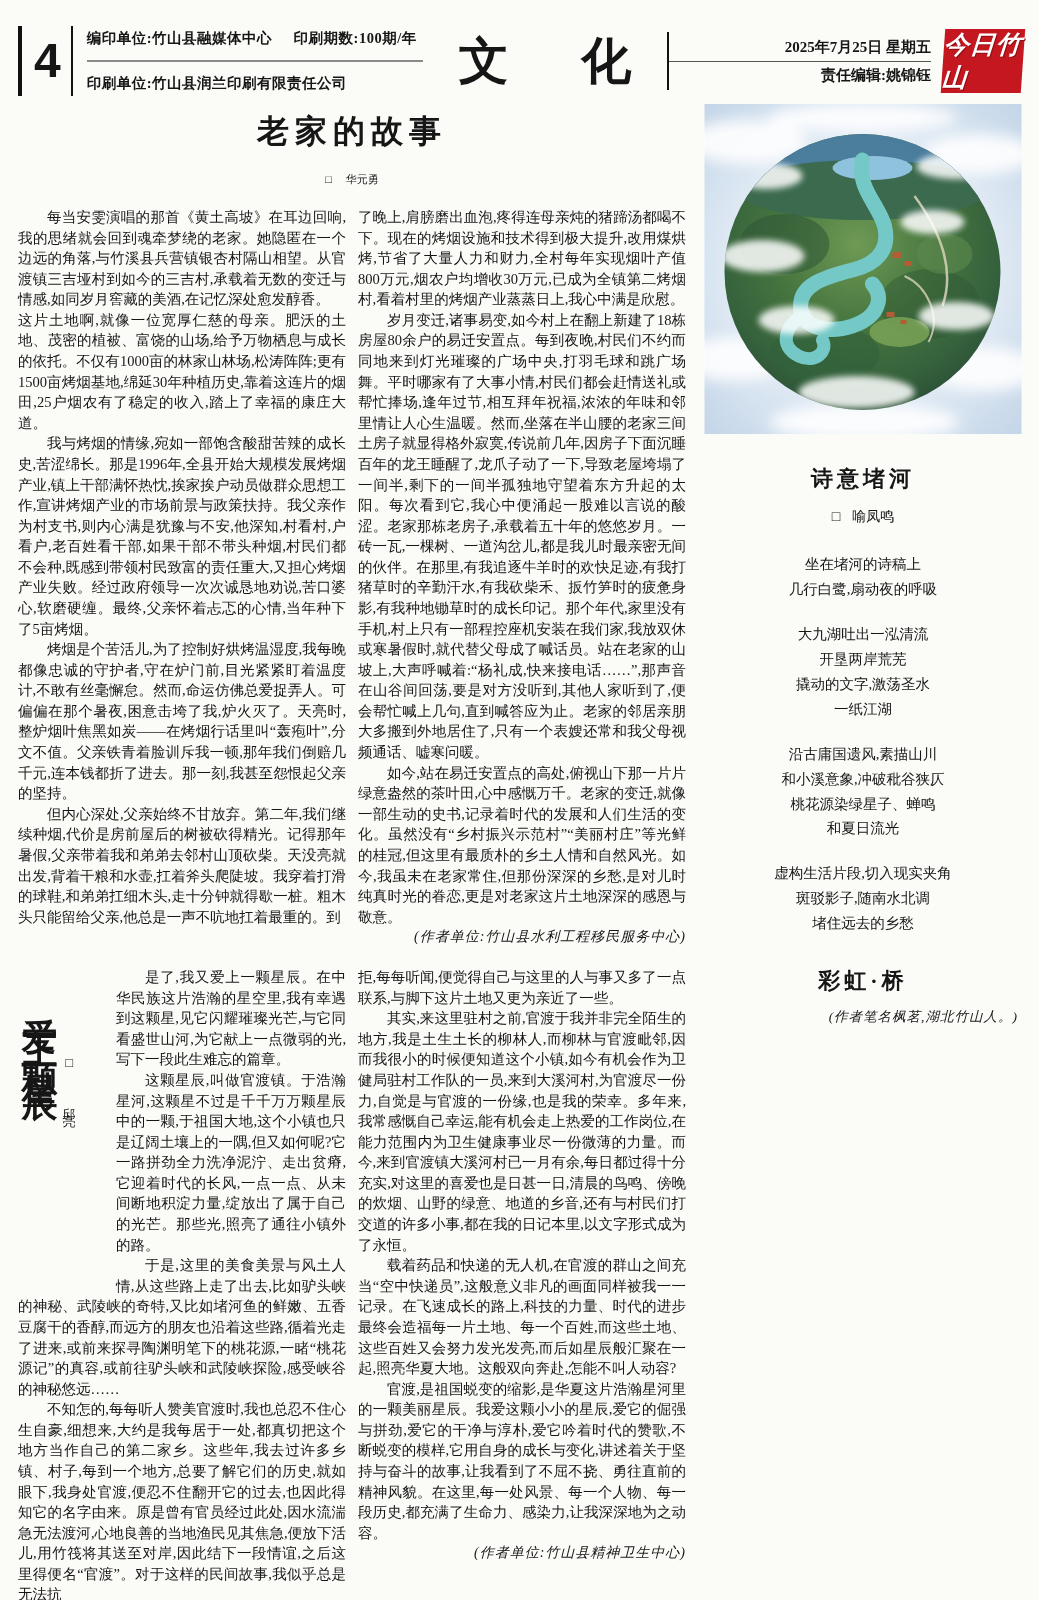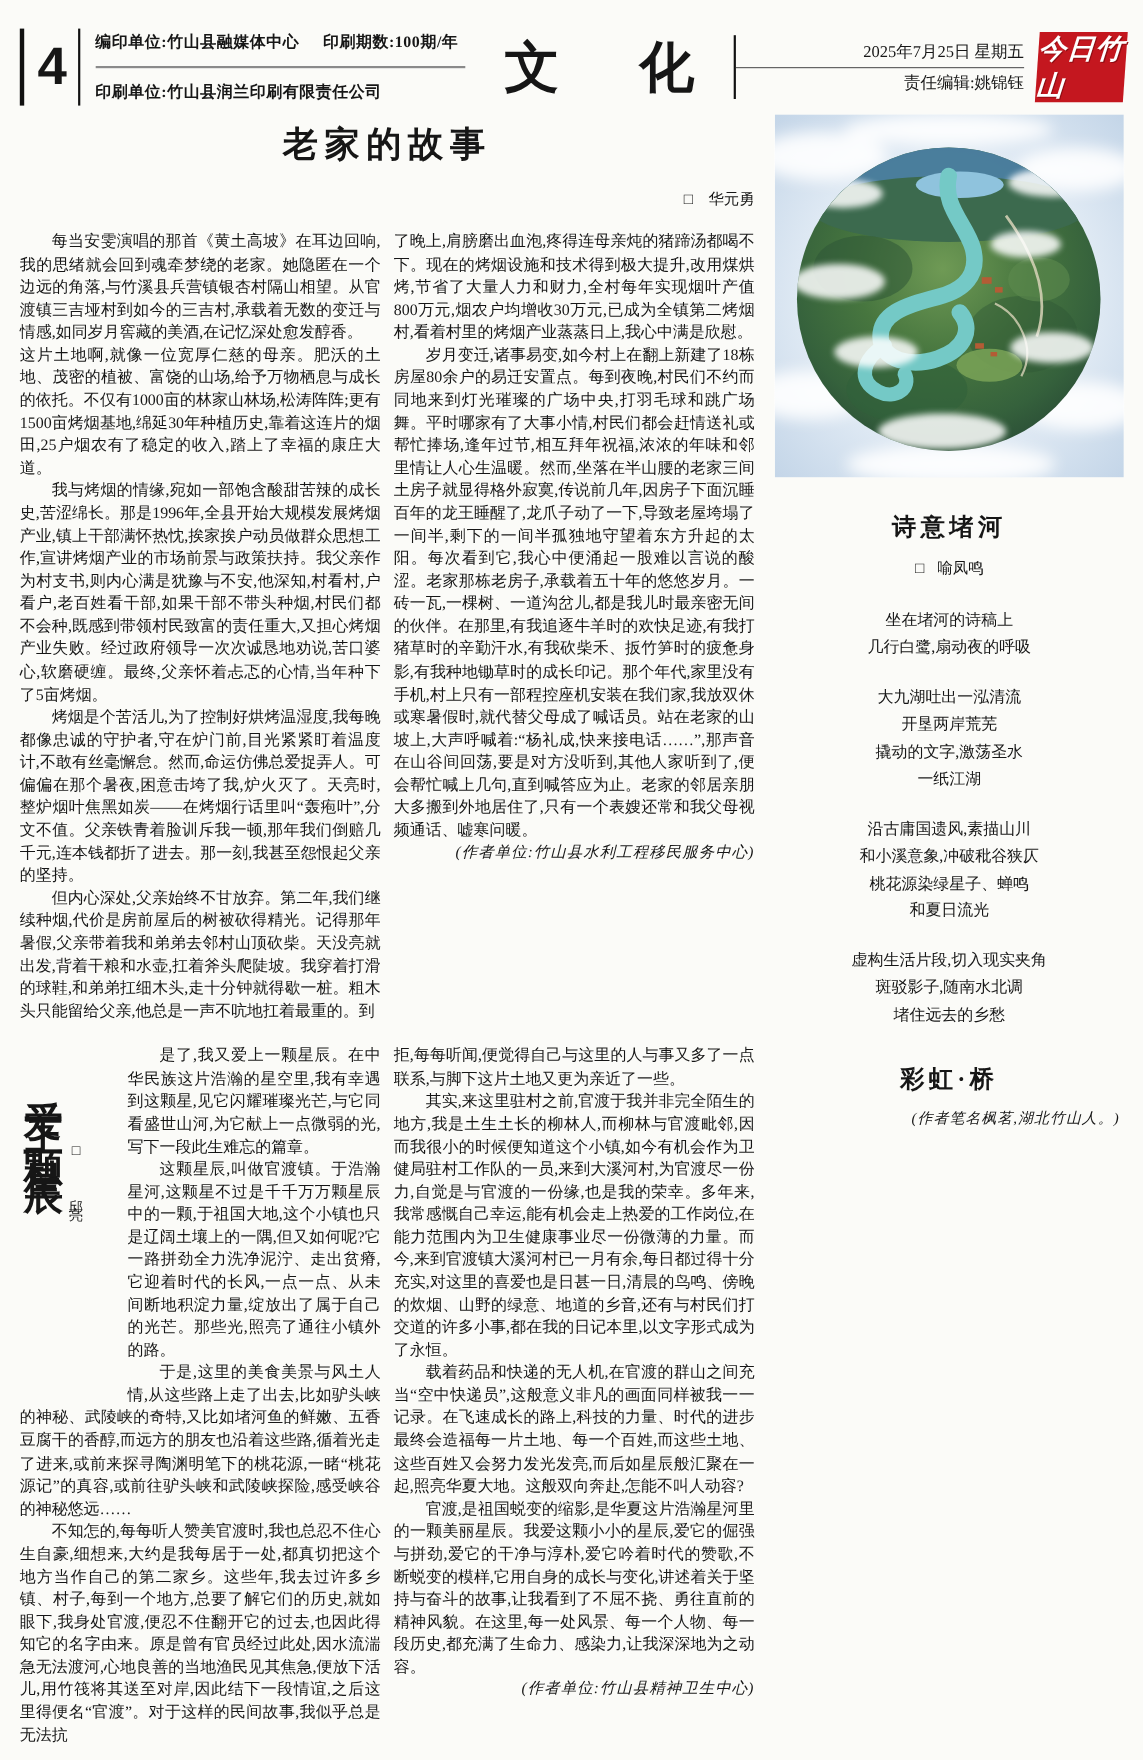--- a/index.html
+++ b/index.html
@@ -34,42 +34,42 @@
   .pub-rule{border:none;border-top:2px solid #8a8a8a;margin:3px 0;width:100%;}
   .date-rule{border:none;border-top:1.5px solid #555;margin:4px 0;width:100%;}
   .vdiv{border-left:2px solid #111;height:58px;align-self:center;}
   .section-title{
     font-size:50px;font-weight:900;line-height:1;
     letter-spacing:30px;white-space:nowrap;
     display:flex;align-items:center;padding:0 6px 0 36px;
   }
   .date-block{
     flex:1;display:flex;flex-direction:column;justify-content:center;
-    font-size:15px;font-weight:normal;text-align:right;padding:4px 12px 4px 0;
+    font-size:15px;font-weight:bold;text-align:right;padding:4px 12px 4px 0;
   }
   .masthead{
     width:80px;height:64px;align-self:center;
     background:#c4171f;color:#fff;
     display:flex;align-items:center;justify-content:center;
     font-size:25px;font-weight:900;font-style:italic;
     letter-spacing:1px;transform:skewX(-4deg);
     text-shadow:1px 1px 0 #8e0d12;
   }
 
   
   .content{position:absolute;top:104px;left:18px;right:18px;bottom:0;}
   .left-region{position:absolute;left:0;top:0;width:668px;}
   .right-region{position:absolute;left:686px;top:0;width:318px;}
 
   
   .ma-title{
     text-align:center;font-size:32px;font-weight:900;
     letter-spacing:6px;margin:6px 0 0 0;
   }
-  .byline{text-align:right;font-size:14px;margin:18px 0 20px;}
+  .byline{text-align:center;font-size:11px;margin:18px 0 20px;}
   .byline .sq{margin-right:14px;}
   .cols{display:flex;gap:12px;align-items:flex-start;}
   .col{width:328px;font-size:14.5px;line-height:1.42;text-align:justify;}
   .col p{margin:0;text-indent:2em;}
   .col p.noindent{text-indent:0;}
   .attribution{
     text-align:right;font-size:14px;font-style:italic;
     margin-top:6px;text-indent:0 !important;letter-spacing:1px;
   }
 
@@ -149,20 +149,21 @@
           <div class="col">
             <p>每当安雯演唱的那首《黄土高坡》在耳边回响,我的思绪就会回到魂牵梦绕的老家。她隐匿在一个边远的角落,与竹溪县兵营镇银杏村隔山相望。从官渡镇三吉垭村到如今的三吉村,承载着无数的变迁与情感,如同岁月窖藏的美酒,在记忆深处愈发醇香。</p>
             <p class="noindent">这片土地啊,就像一位宽厚仁慈的母亲。肥沃的土地、茂密的植被、富饶的山场,给予万物栖息与成长的依托。不仅有1000亩的林家山林场,松涛阵阵;更有1500亩烤烟基地,绵延30年种植历史,靠着这连片的烟田,25户烟农有了稳定的收入,踏上了幸福的康庄大道。</p>
             <p>我与烤烟的情缘,宛如一部饱含酸甜苦辣的成长史,苦涩绵长。那是1996年,全县开始大规模发展烤烟产业,镇上干部满怀热忱,挨家挨户动员做群众思想工作,宣讲烤烟产业的市场前景与政策扶持。我父亲作为村支书,则内心满是犹豫与不安,他深知,村看村,户看户,老百姓看干部,如果干部不带头种烟,村民们都不会种,既感到带领村民致富的责任重大,又担心烤烟产业失败。经过政府领导一次次诚恳地劝说,苦口婆心,软磨硬缠。最终,父亲怀着忐忑的心情,当年种下了5亩烤烟。</p>
             <p>烤烟是个苦活儿,为了控制好烘烤温湿度,我每晚都像忠诚的守护者,守在炉门前,目光紧紧盯着温度计,不敢有丝毫懈怠。然而,命运仿佛总爱捉弄人。可偏偏在那个暑夜,困意击垮了我,炉火灭了。天亮时,整炉烟叶焦黑如炭——在烤烟行话里叫“轰疱叶”,分文不值。父亲铁青着脸训斥我一顿,那年我们倒赔几千元,连本钱都折了进去。那一刻,我甚至怨恨起父亲的坚持。</p>
             <p>但内心深处,父亲始终不甘放弃。第二年,我们继续种烟,代价是房前屋后的树被砍得精光。记得那年暑假,父亲带着我和弟弟去邻村山顶砍柴。天没亮就出发,背着干粮和水壶,扛着斧头爬陡坡。我穿着打滑的球鞋,和弟弟扛细木头,走十分钟就得歇一桩。粗木头只能留给父亲,他总是一声不吭地扛着最重的。到</p>
           </div>
           <div class="col">
             <p class="noindent">了晚上,肩膀磨出血泡,疼得连母亲炖的猪蹄汤都喝不下。现在的烤烟设施和技术得到极大提升,改用煤烘烤,节省了大量人力和财力,全村每年实现烟叶产值800万元,烟农户均增收30万元,已成为全镇第二烤烟村,看着村里的烤烟产业蒸蒸日上,我心中满是欣慰。</p>
             <p>岁月变迁,诸事易变,如今村上在翻上新建了18栋房屋80余户的易迁安置点。每到夜晚,村民们不约而同地来到灯光璀璨的广场中央,打羽毛球和跳广场舞。平时哪家有了大事小情,村民们都会赶情送礼或帮忙捧场,逢年过节,相互拜年祝福,浓浓的年味和邻里情让人心生温暖。然而,坐落在半山腰的老家三间土房子就显得格外寂寞,传说前几年,因房子下面沉睡百年的龙王睡醒了,龙爪子动了一下,导致老屋垮塌了一间半,剩下的一间半孤独地守望着东方升起的太阳。每次看到它,我心中便涌起一股难以言说的酸涩。老家那栋老房子,承载着五十年的悠悠岁月。一砖一瓦,一棵树、一道沟岔儿,都是我儿时最亲密无间的伙伴。在那里,有我追逐牛羊时的欢快足迹,有我打猪草时的辛勤汗水,有我砍柴禾、扳竹笋时的疲惫身影,有我种地锄草时的成长印记。那个年代,家里没有手机,村上只有一部程控座机安装在我们家,我放双休或寒暑假时,就代替父母成了喊话员。站在老家的山坡上,大声呼喊着:“杨礼成,快来接电话……”,那声音在山谷间回荡,要是对方没听到,其他人家听到了,便会帮忙喊上几句,直到喊答应为止。老家的邻居亲朋大多搬到外地居住了,只有一个表嫂还常和我父母视频通话、嘘寒问暖。</p>
+            <p>如今,站在易迁安置点的高处,俯视山下那一片片绿意盎然的茶叶田,心中感慨万千。老家的变迁,就像一部生动的史书,记录着时代的发展和人们生活的变化。虽然没有“乡村振兴示范村”“美丽村庄”等光鲜的桂冠,但这里有最质朴的乡土人情和自然风光。如今,我虽未在老家常住,但那份深深的乡愁,是对儿时纯真时光的眷恋,更是对老家这片土地深深的感恩与敬意。</p>
             <p class="attribution">(作者单位:竹山县水利工程移民服务中心)</p>
           </div>
         </div>
       </div>
 
       <div class="article2">
         <div class="cols">
           <div class="col">
             <div class="vt-block">
               <span class="vt-title">爱上一颗星辰</span>

